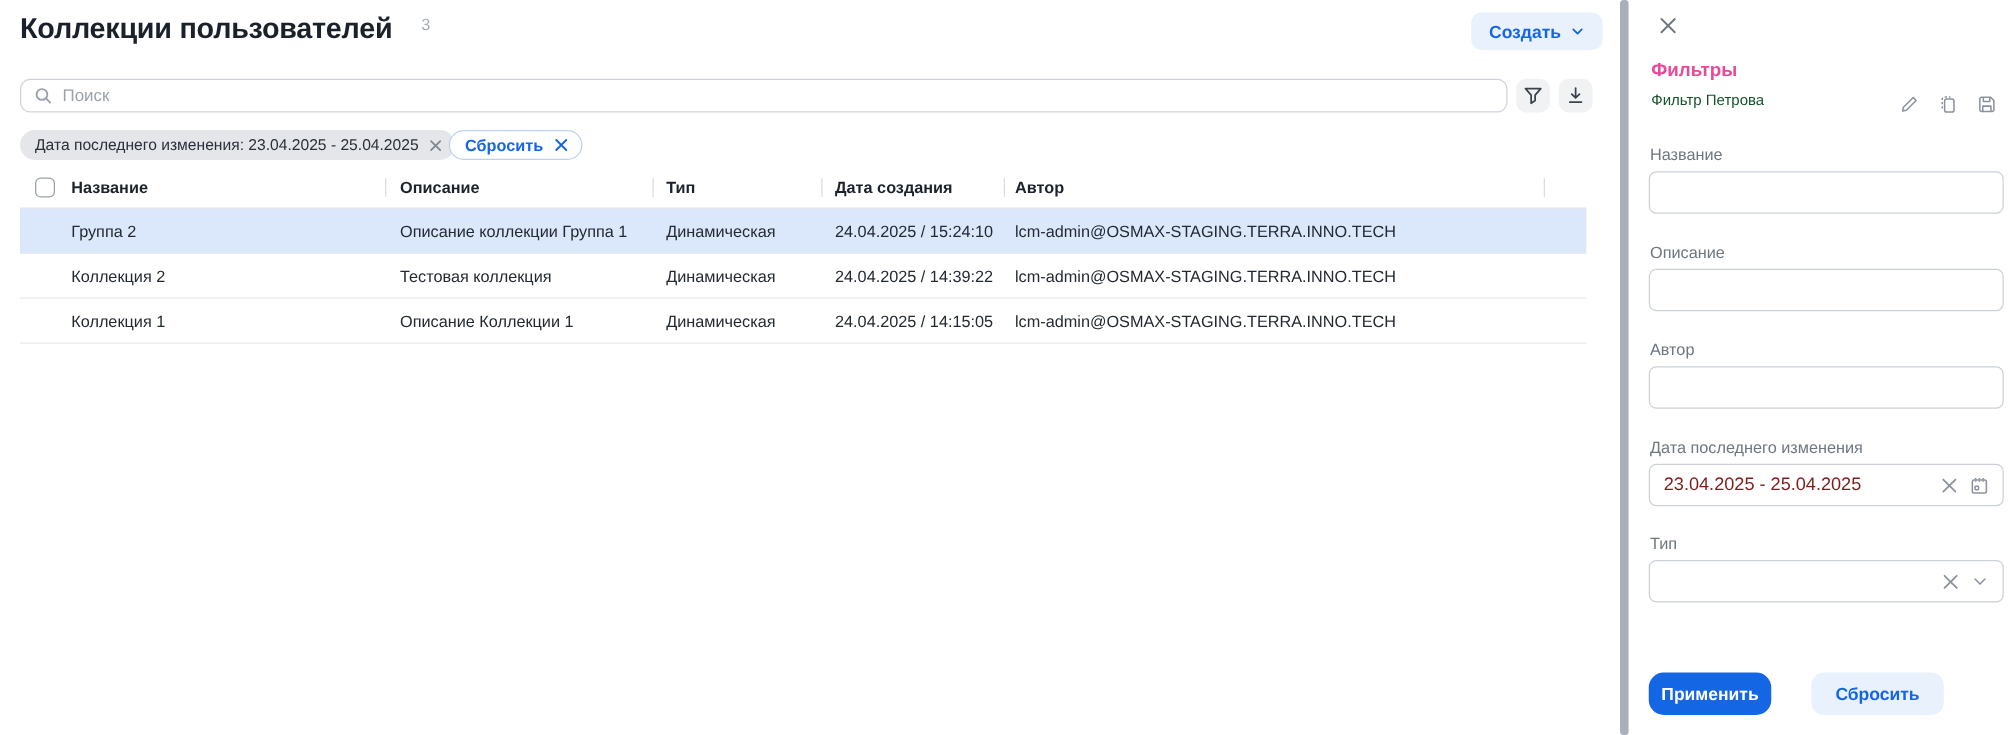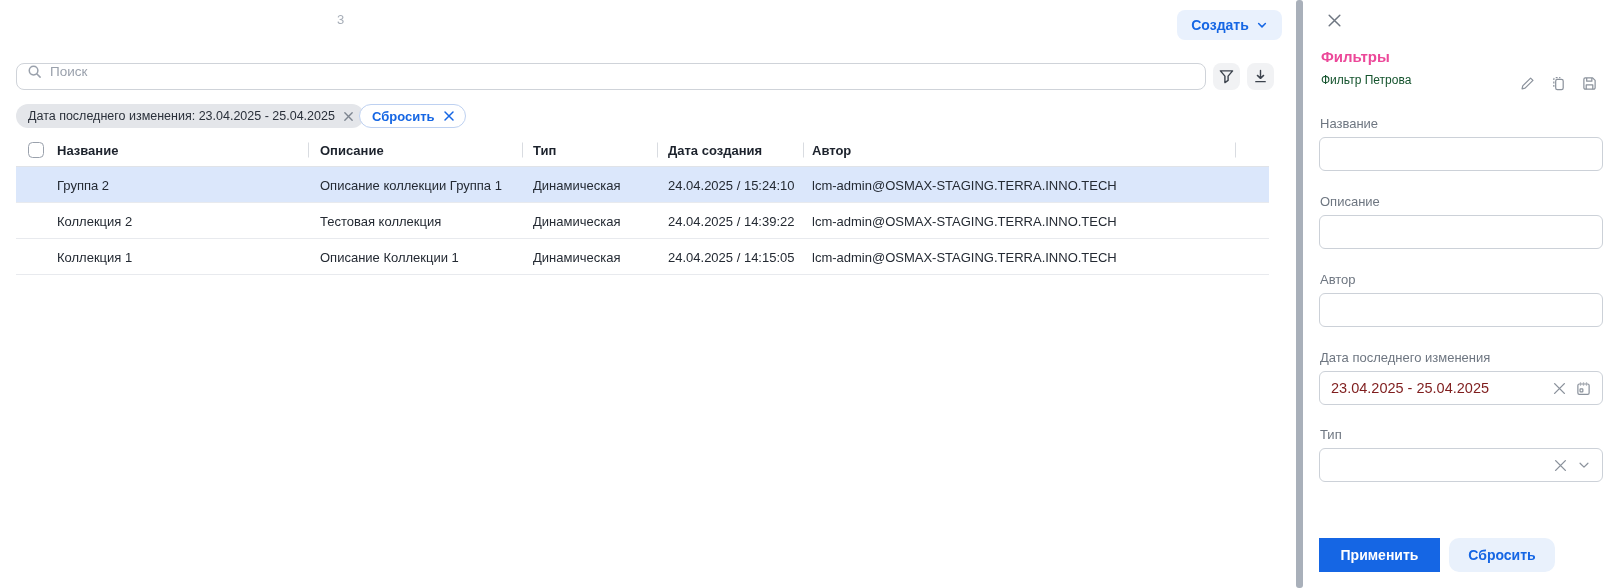--- a/index.html
+++ b/index.html
@@ -17,21 +17,21 @@
   .create-btn {
     left:1165px; top:10px; width:105px; height:30px; border-radius:8px;
     background:#e9f1fd; color:#1566e4; font-size:14px; font-weight:600;
     display:flex; align-items:center; justify-content:center; gap:7px; cursor:pointer;margin-left:12px;
   }
   .create-btn svg { stroke:#1566e4; }
 
   
   .search-box {
     left:16px; top:63px; width:1190px; height:27px; border:1px solid #cfd3d9; border-radius:8px;
-    display:flex; align-items:flex-start; padding:0 10px; gap:8px; background:#fff;
+    display:flex; align-items:center; padding:0 10px; gap:8px; background:#fff;
   }
   .search-box input {
     border:none; outline:none; flex:1; font-size:13.5px; color:#242a33; background:transparent;
     font-family:"Liberation Sans","DejaVu Sans",sans-serif;
   }
   .search-box input::placeholder { color:#9aa1ac; }
   .icon-btn {
     top:63px; width:27px; height:27px; border-radius:8px; background:#f1f2f4;
     display:flex; align-items:center; justify-content:center; cursor:pointer;
   }
@@ -85,33 +85,34 @@
   .f-input {
     left:16px; width:284px; height:34px; border:1px solid #ccd1d8; border-radius:6px; background:#fff;
     display:flex; align-items:center; padding:0 11px; gap:10px;
   }
   .f-input input { border:none; outline:none; width:100%; font-size:14px; background:transparent;
     font-family:"Liberation Sans","DejaVu Sans",sans-serif; }
   .f-value { flex:1; font-size:14.5px; color:#7f1d1d; white-space:nowrap; }
   .f-icon { display:flex; align-items:center; cursor:pointer; }
   .f-icon svg { stroke:#8b929c; }
   .apply-btn {
-    left:16px; top:538px; width:121px; height:34px; border-radius:0; background:#1566e4;
+    left:16px; top:538px; width:98px; height:34px; border-radius:12px; background:#1566e4;
     color:#ffffff; font-size:14px; font-weight:600; display:flex; align-items:center; justify-content:center; cursor:pointer;
   }
   .panel-reset-btn {
     left:146px; top:538px; width:106px; height:34px; border-radius:10px; background:#e9f1fc;
     color:#1566e4; font-size:14px; font-weight:600; display:flex; align-items:center; justify-content:center; cursor:pointer;
   }
 </style>
 </head>
 <body>
 
 <div class="app">
 
+  <div class="abs page-title">Коллекции пользователей</div>
   <div class="abs page-count">3</div>
 
   <div class="abs create-btn">
     <span>Создать</span>
     <span style="display:flex">
       <svg width="12" height="12" viewBox="0 0 16 16" fill="none" stroke-width="2" stroke-linecap="round" stroke-linejoin="round">
           <path d="M3.5 6l4.5 4.5L12.5 6"></path>
         </svg>
     </span>
   </div>

